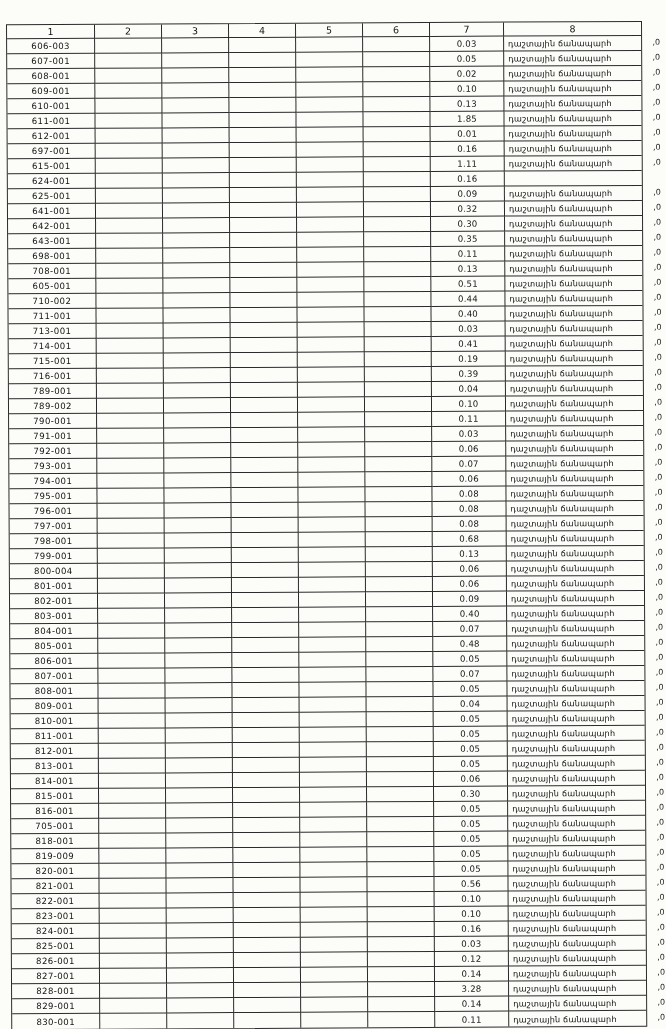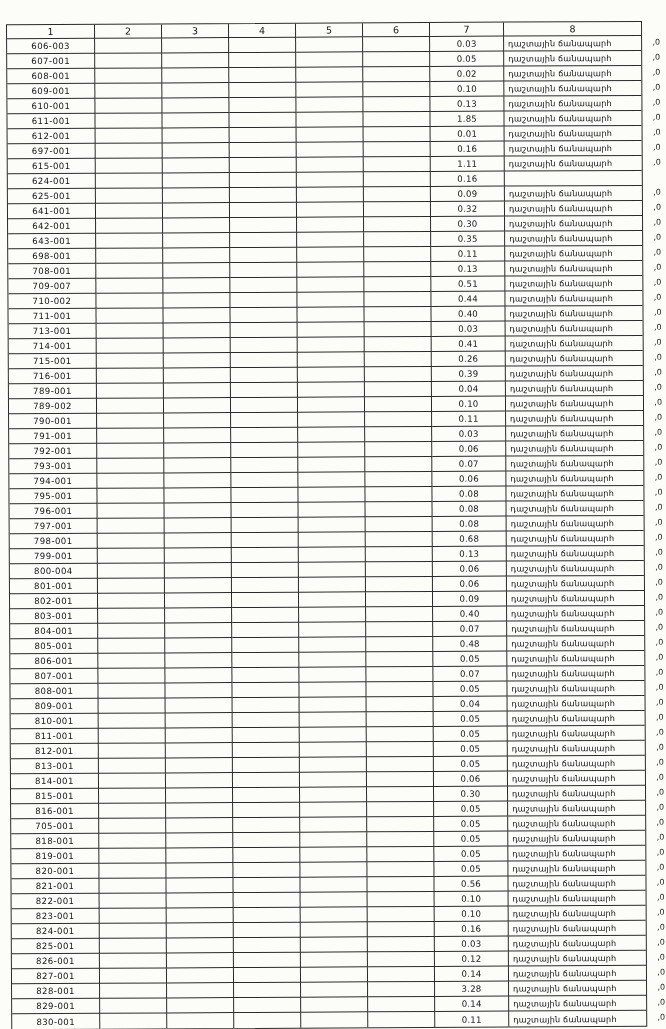--- a/index.html
+++ b/index.html
@@ -263,21 +263,21 @@
           <div class="cell cm"></div>
           <div class="cell cm"></div>
           <div class="cell cm"></div>
           <div class="cell cm"></div>
           <div class="cell cm"></div>
           <div class="cell c7">0.13</div>
           <div class="cell c8">դաշտային ճանապարհ</div>
           <span class="frag">,0</span>
         </div>
         <div class="row">
-          <div class="cell c1">709-007</div>
+          <div class="cell c1">605-001</div>
           <div class="cell cm"></div>
           <div class="cell cm"></div>
           <div class="cell cm"></div>
           <div class="cell cm"></div>
           <div class="cell cm"></div>
           <div class="cell c7">0.51</div>
           <div class="cell c8">դաշտային ճանապարհ</div>
           <span class="frag">,0</span>
         </div>
         <div class="row">
@@ -324,21 +324,21 @@
           <div class="cell c8">դաշտային ճանապարհ</div>
           <span class="frag">,0</span>
         </div>
         <div class="row">
           <div class="cell c1">715-001</div>
           <div class="cell cm"></div>
           <div class="cell cm"></div>
           <div class="cell cm"></div>
           <div class="cell cm"></div>
           <div class="cell cm"></div>
-          <div class="cell c7">0.26</div>
+          <div class="cell c7">0.19</div>
           <div class="cell c8">դաշտային ճանապարհ</div>
           <span class="frag">,0</span>
         </div>
         <div class="row">
           <div class="cell c1">716-001</div>
           <div class="cell cm"></div>
           <div class="cell cm"></div>
           <div class="cell cm"></div>
           <div class="cell cm"></div>
           <div class="cell cm"></div>
@@ -681,21 +681,21 @@
           <div class="cell cm"></div>
           <div class="cell cm"></div>
           <div class="cell cm"></div>
           <div class="cell cm"></div>
           <div class="cell cm"></div>
           <div class="cell c7">0.05</div>
           <div class="cell c8">դաշտային ճանապարհ</div>
           <span class="frag">,0</span>
         </div>
         <div class="row">
-          <div class="cell c1">819-001</div>
+          <div class="cell c1">819-009</div>
           <div class="cell cm"></div>
           <div class="cell cm"></div>
           <div class="cell cm"></div>
           <div class="cell cm"></div>
           <div class="cell cm"></div>
           <div class="cell c7">0.05</div>
           <div class="cell c8">դաշտային ճանապարհ</div>
           <span class="frag">,0</span>
         </div>
         <div class="row">

